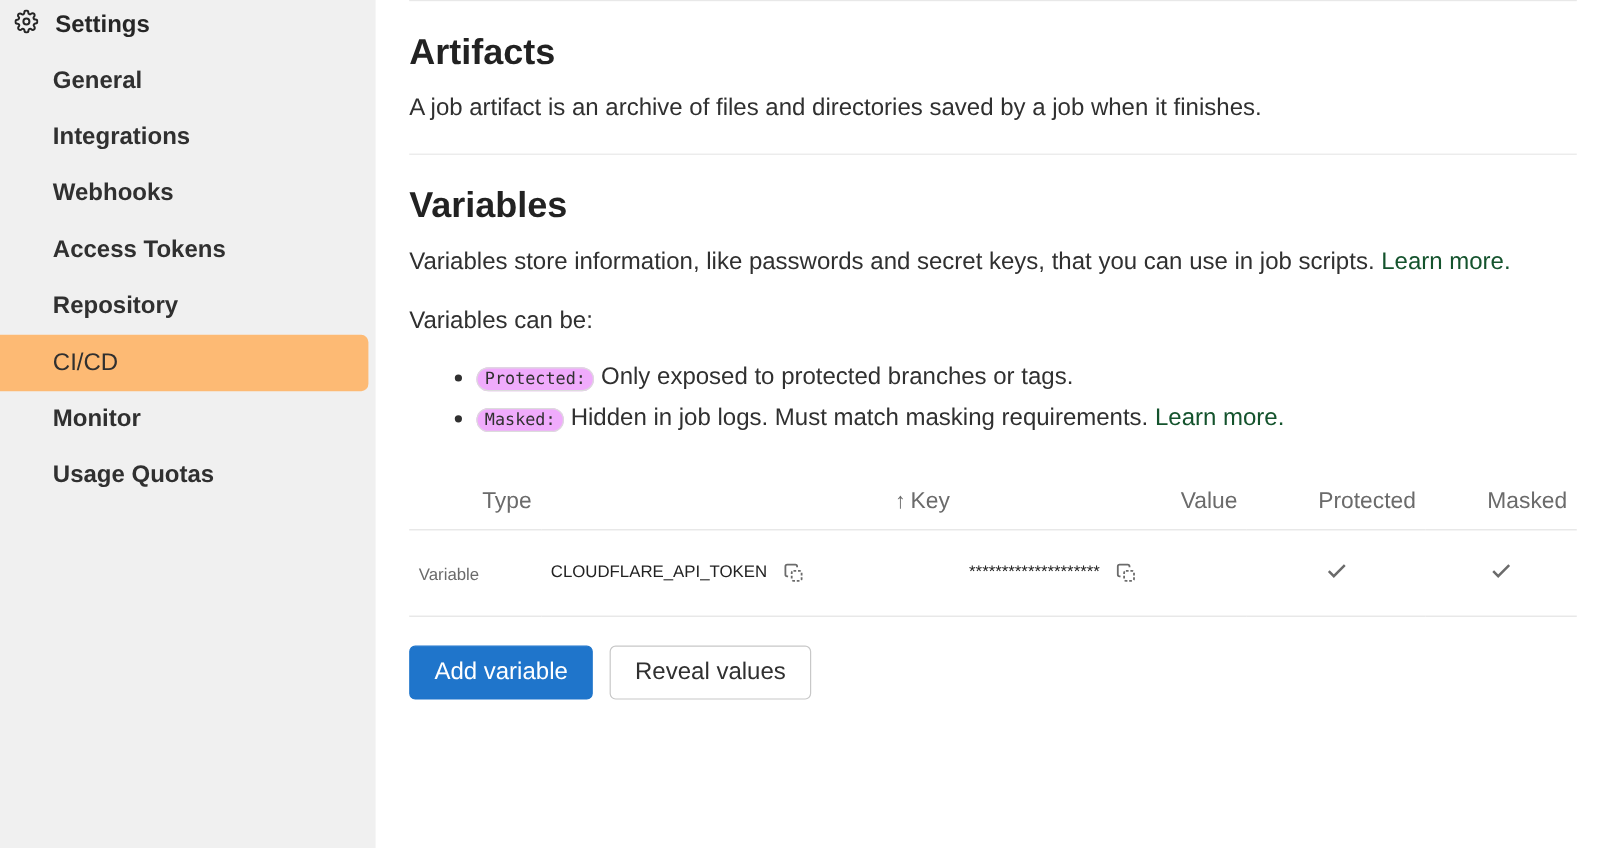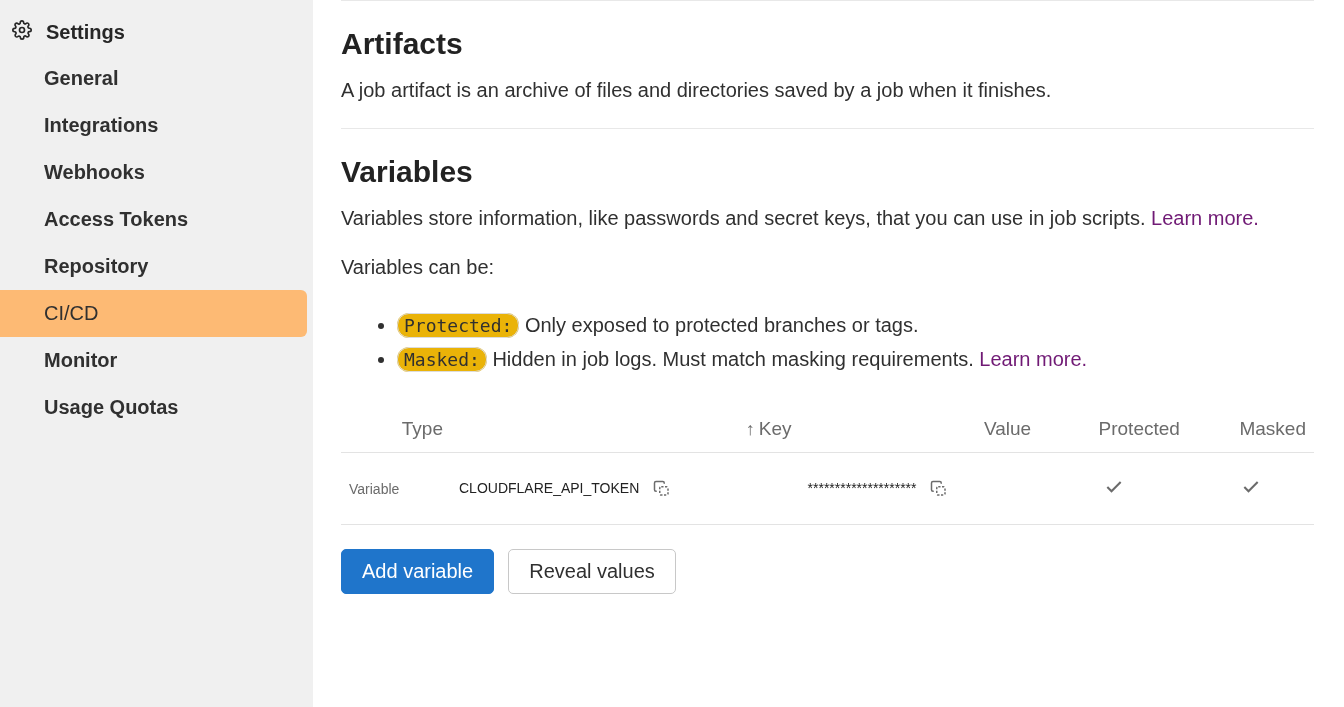--- a/index.html
+++ b/index.html
@@ -8,21 +8,20 @@
       color: #303030;
       background: #fff;
       display: flex;
       width: 1344px;
       height: 707px;
       overflow: hidden;
     }
     .sidebar {
       width: 313px;
       background: #f0f0f0;
-      padding-top: 12px;
       flex-shrink: 0;
     }
     .sidebar-heading {
       display: flex;
       align-items: center;
       padding: 8px 12px 10px 12px;
       font-weight: 700;
       font-size: 20px;
       color: #262626;
     }
@@ -60,39 +59,39 @@
     .section-desc {
       font-size: 20px;
       color: #303030;
       margin-bottom: 26px;
     }
     .section-artifacts { margin-top: 18px; }
     .section-variables { margin-top: 0; }
     .sub-desc {
       font-size: 20px;
       color: #303030;
-      margin-bottom: 29px;
-    }
-    .link { color: #701a75; cursor: pointer; }
+      margin-bottom: 18px;
+    }
+    .link { color: #14532d; cursor: pointer; }
     ul.bullets {
       padding-left: 56px;
       margin-bottom: 30px;
     }
     ul.bullets li {
       font-size: 20px;
       line-height: 1.7;
       color: #303030;
     }
     code.pill {
-      background: #eab308;
+      background: #f0abfc;
       border: 1px solid #dcdcdc;
       border-radius: 12px;
       padding: 1px 6px;
       font-family: ui-monospace, SFMono-Regular, Menlo, Consolas, monospace;
-      font-size: 18px;
+      font-size: 14px;
       color: #303030;
     }
     .vars-table {
       width: 100%;
       border-collapse: collapse;
       margin-top: 10px;
     }
     .vars-table thead th {
       text-align: right;
       font-weight: 400;

